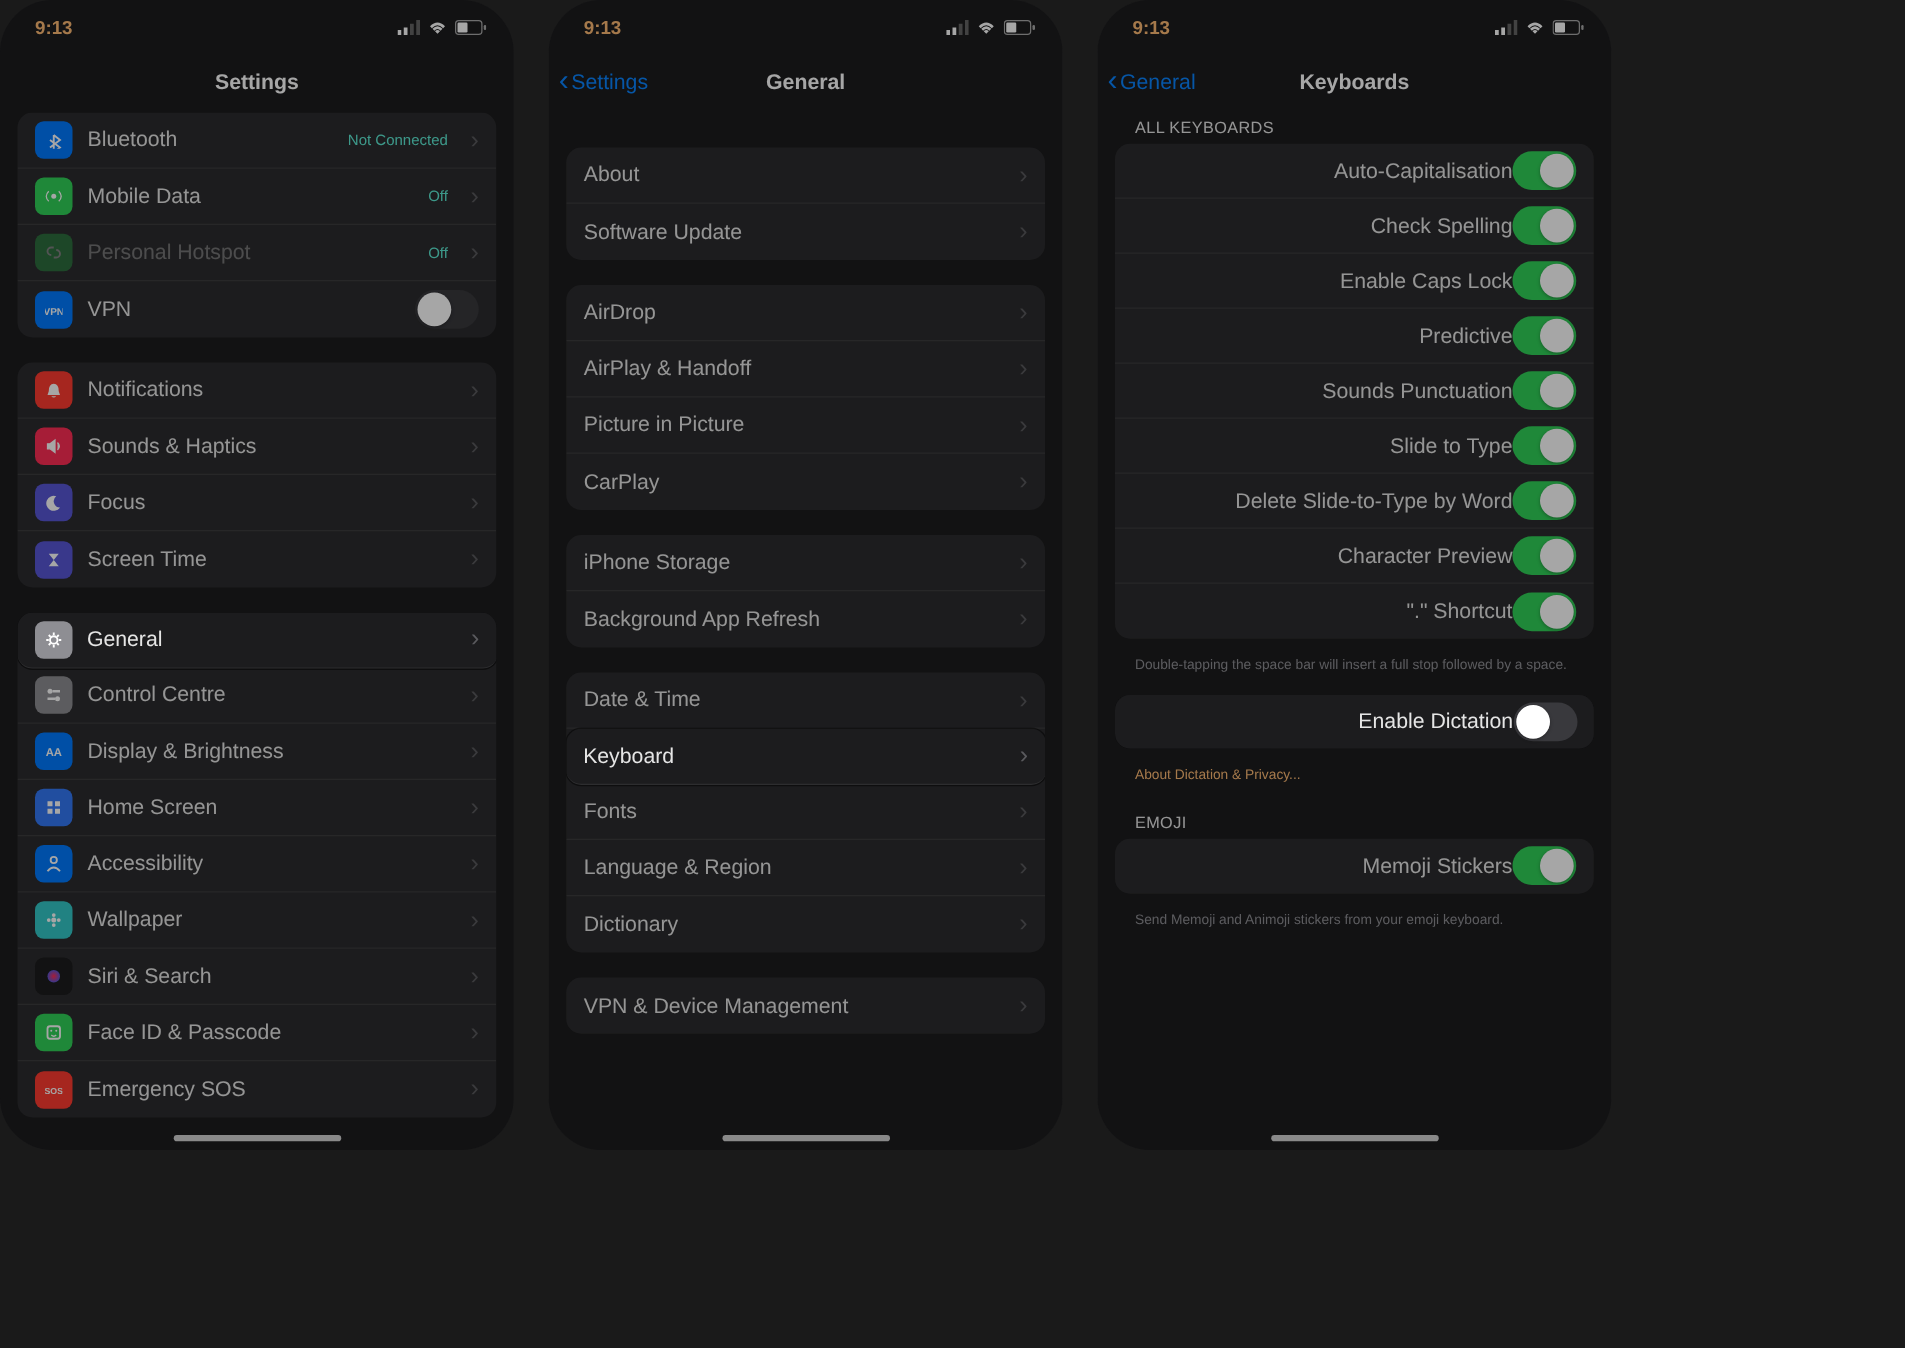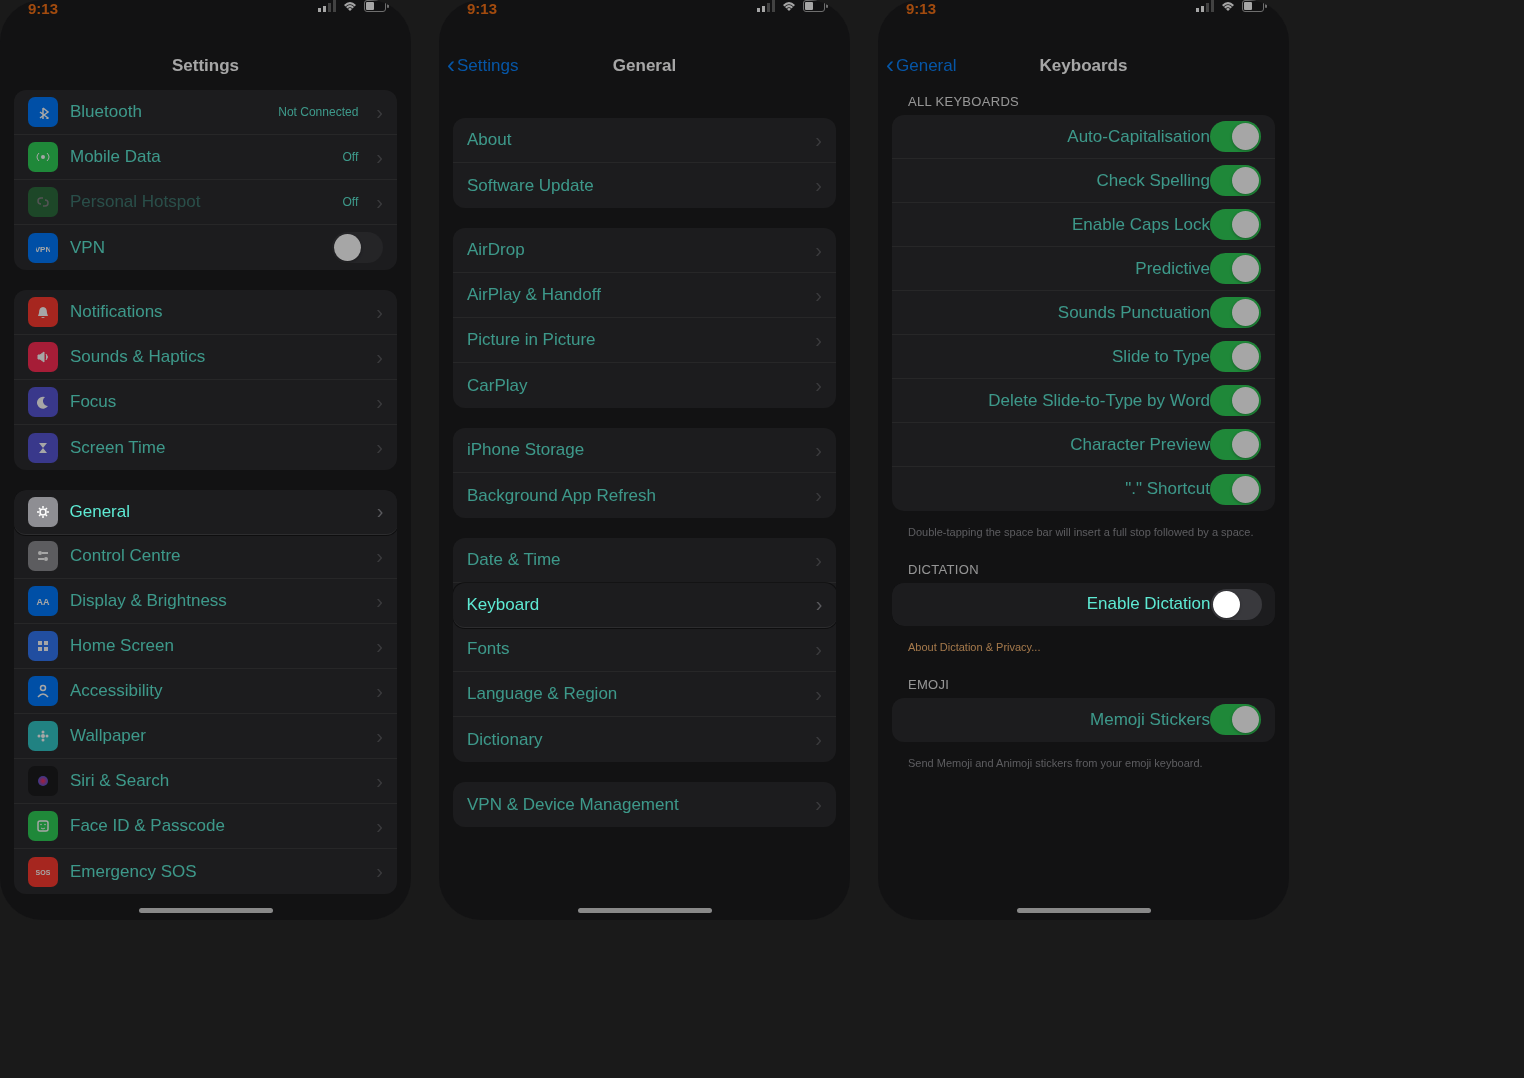--- a/index.html
+++ b/index.html
@@ -24,24 +24,24 @@
   }
   .dim-overlay {
     position: absolute; inset: 0;
     background: rgba(0,0,0,0.35);
     pointer-events: none;
     z-index: 5;
   }
   .statusbar {
     height: 44px;
     display: flex;
-    align-items: flex-start;
+    align-items: center;
     justify-content: space-between;
     padding: 0 22px 0 28px;
-    color: #f97316;
+    color: #fdba74;
     font-size: 15px;
     font-weight: 600;
   }
   .status-right { display: flex; align-items: center; gap: 6px; }
   .status-right svg { display: block; }
   .navbar {
     height: 44px;
     display: flex;
     align-items: center;
     justify-content: center;
@@ -95,21 +95,21 @@
     width: 30px; height: 30px;
     border-radius: 7px;
     margin-right: 12px;
     display: flex;
     align-items: center;
     justify-content: center;
     font-size: 15px;
     color: #fff;
     flex-shrink: 0;
   }
-  .row .label { flex: 1; color: #5eead4; }
+  .row .label { flex: 1; color: #e5e5e5; }
   .row .detail {
     color: #5eead4;
     font-size: 12px;
     margin-right: 18px;
   }
   .row .chevron {
     color: #5a5a5e;
     font-size: 20px;
     font-weight: 400;
   }
@@ -660,21 +660,20 @@
           </div>
         </div>
         <div class="row">
           <span class="label">"." Shortcut</span>
           <div class="toggle on">
             <div class="knob"></div>
           </div>
         </div>
       </div>
     <div class="section-footer">Double-tapping the space bar will insert a full stop followed by a space.</div>
-    <div class="section-header">DICTATION</div>
     <div class="group" id="p3g2">
         <div class="row standalone-highlight" style="z-index: 10;">
           <span class="label">Enable Dictation</span>
           <div class="toggle ">
             <div class="knob"></div>
           </div>
         </div>
       </div>
     <div class="section-footer link">About Dictation &amp; Privacy...</div>
     <div class="section-header">EMOJI</div>

